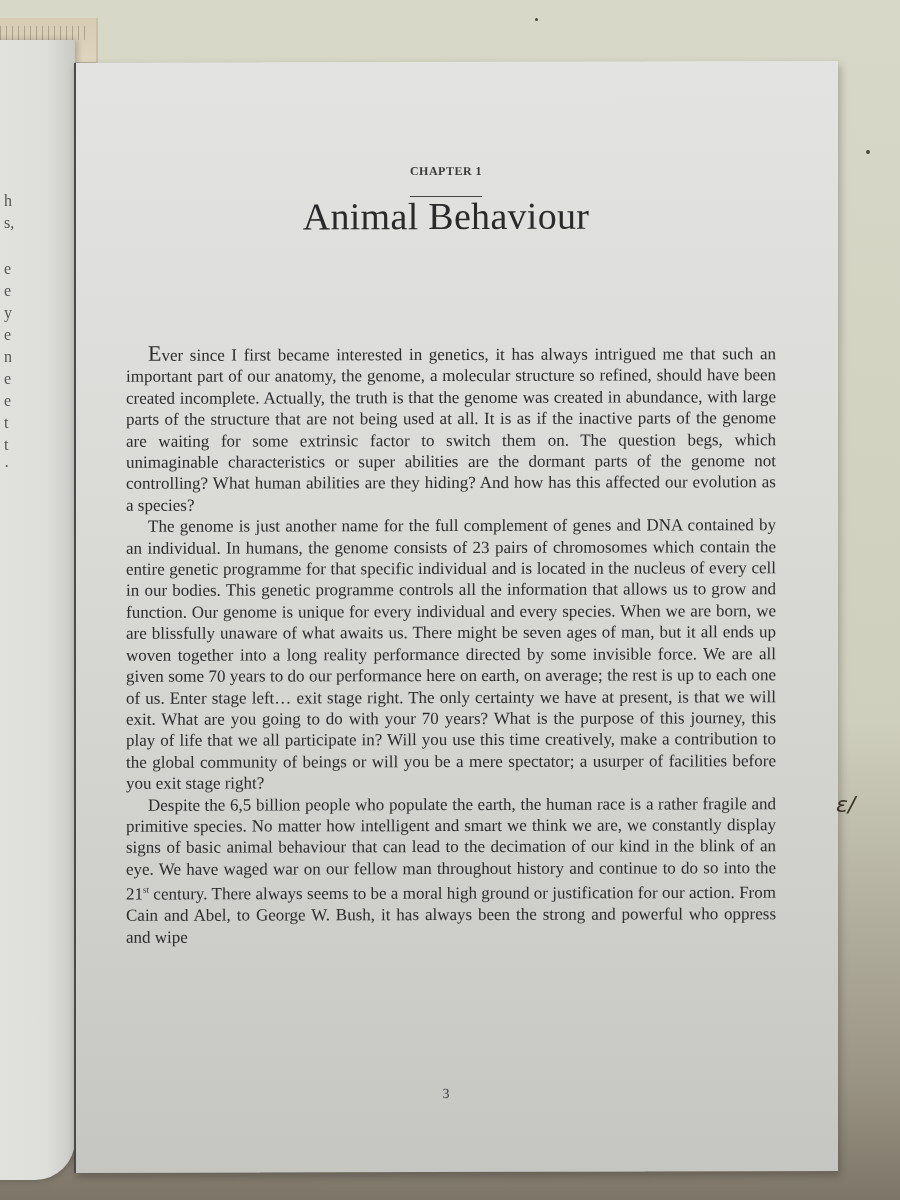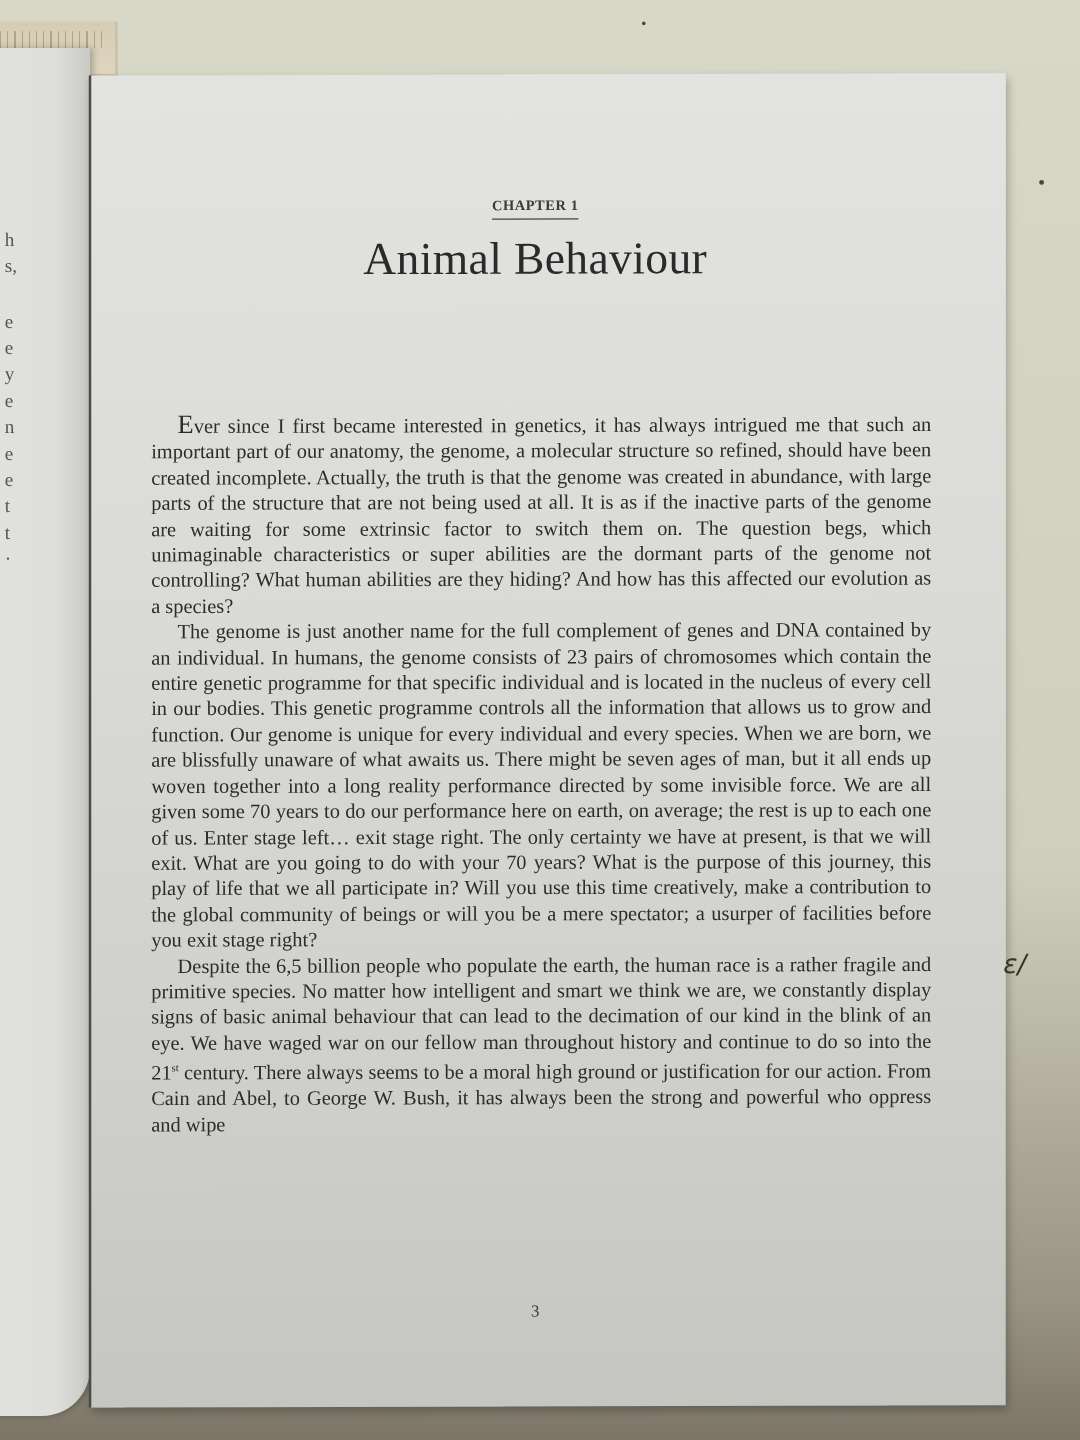--- a/index.html
+++ b/index.html
@@ -75,21 +75,21 @@
       left: 0;
       width: 740px;
       text-align: center;
       font-size: 12px;
       font-weight: bold;
       letter-spacing: 0.5px;
       color: #3a3a3a;
     }
     .chapter-label span {
       display: inline-block;
-      padding-bottom: 3px;
+      padding-bottom: 17px;
       border-bottom: 1.5px solid #444;
     }
     .chapter-title {
       position: absolute;
       top: 132px;
       left: 0;
       width: 740px;
       text-align: center;
       font-size: 38px;
       color: #2a2a2a;

